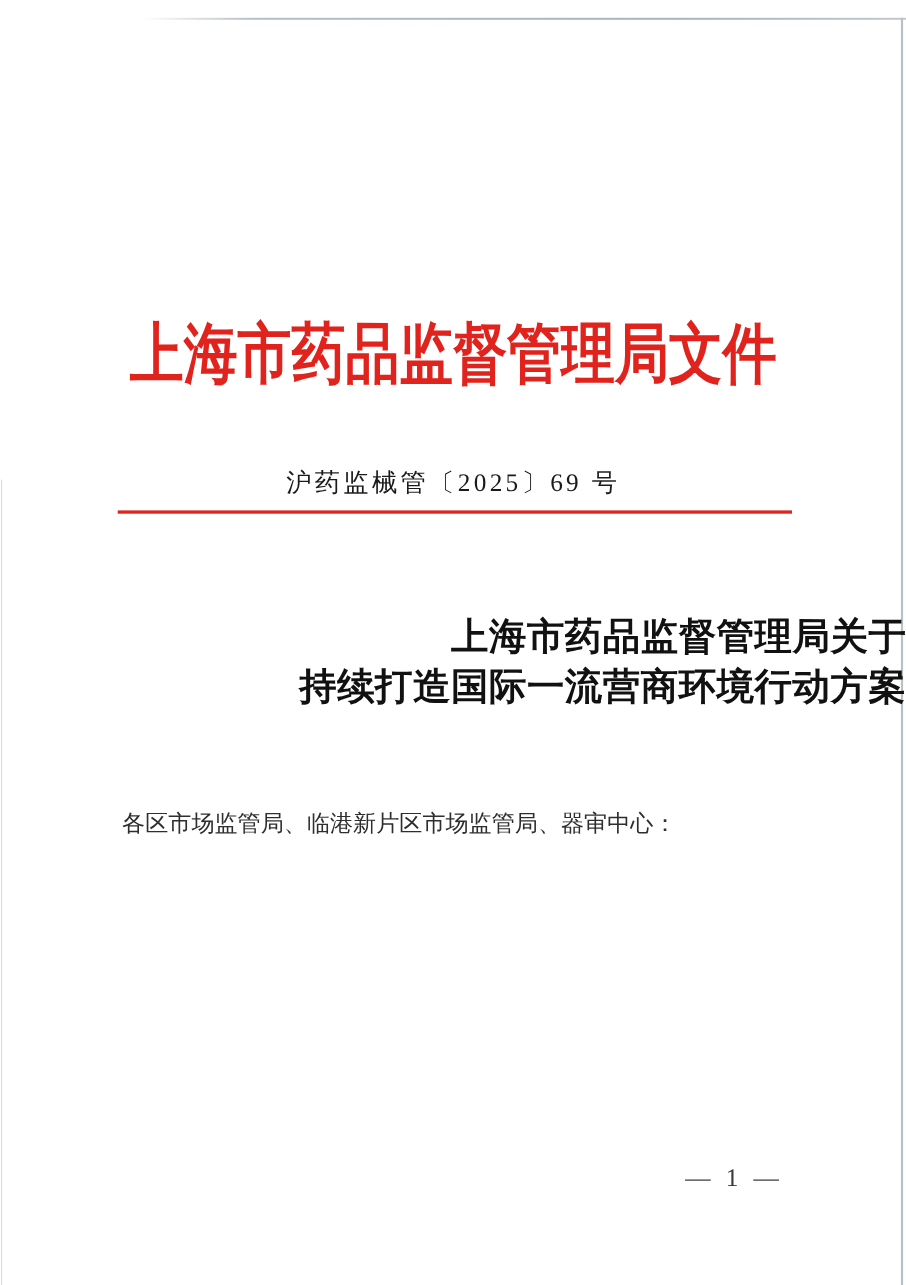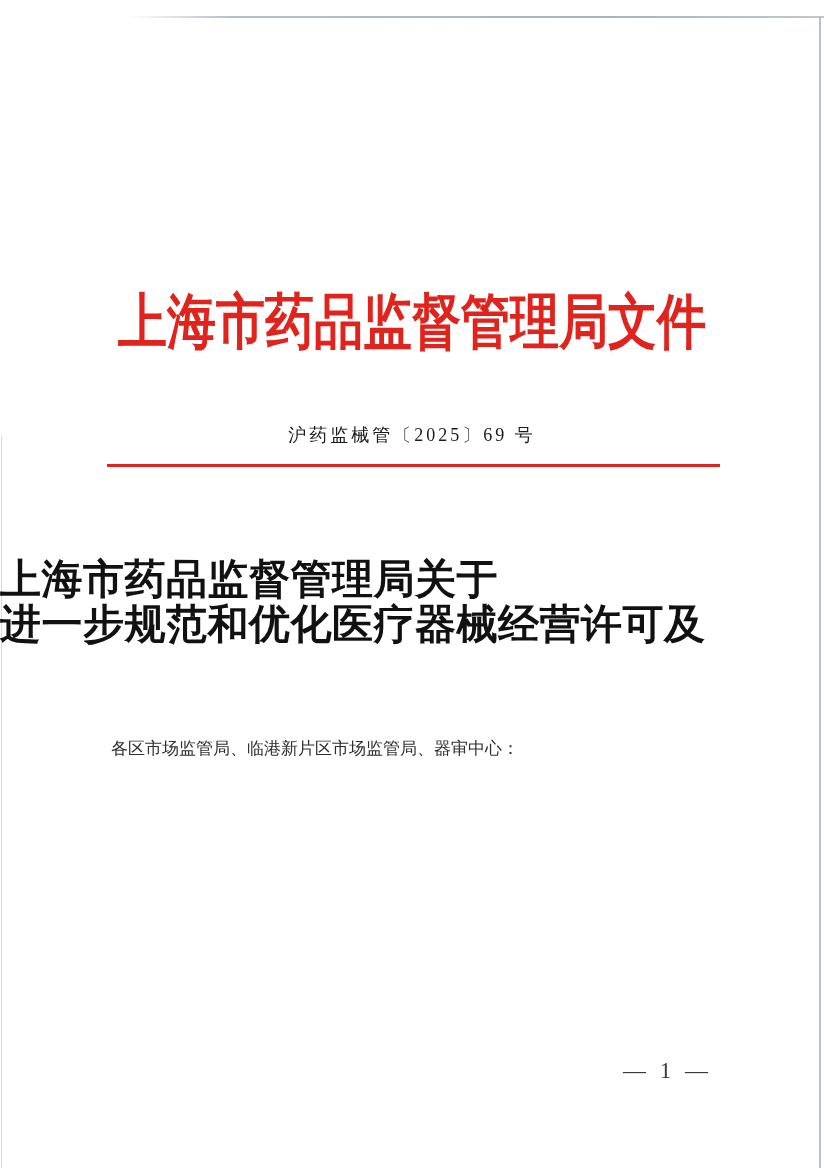--- a/index.html
+++ b/index.html
@@ -43,44 +43,44 @@
     transform: scaleY(1.22);
     transform-origin: top center;
     letter-spacing: 0px;
     white-space: nowrap;
   }
   
   .docnum {
     position: absolute; top: 407px; left: 0; width: 100%;
     text-align: center;
     color: var(--ink, #1a1a1a);
-    font-size: 18px;
+    font-size: 23px;
     letter-spacing: 3px;
     white-space: nowrap;
   }
   
   .red-rule {
     position: absolute; top: 448px; left: 107px; width: 613px; height: 3px;
     background: var(--accent, #e0241d);
   }
   
   .title-block {
     position: absolute; top: 541px; left: 0; width: 100%;
-    text-align: left;
+    text-align: right;
     color: #111111;
-    font-size: 41px;
+    font-size: 34px;
     font-weight: bold;
     line-height: 45px;
     letter-spacing: 0.5px;
   }
   
   .body-block {
     position: absolute; top: 712px; left: 111px; width: 620px;
     color: var(--body-ink, #2e2e2e);
-    font-size: 17px;
+    font-size: 21px;
     line-height: 41px;
     text-align: justify;
   }
   .body-block .salutation { text-indent: 0; }
   .body-block .para { text-indent: 2em; }
   
   .pageno {
     position: absolute; top: 1042px; right: 112px;
     color: #3a3a3a;
     font-size: 23px;
@@ -99,21 +99,21 @@
   <div class="edge-bottom"></div>
 
   <div class="masthead">上海市药品监督管理局文件</div>
 
   <div class="docnum">沪药监械管〔2025〕69 号</div>
 
   <div class="red-rule"></div>
 
   <div class="title-block">
     <div>上海市药品监督管理局关于</div>
-    <div>进一步规范和优化医疗器械经营许可及</div>
+    <div>持续打造国际一流营商环境行动方案</div>
   </div>
 
   <div class="body-block">
     <p class="salutation">各区市场监管局、临港新片区市场监管局、器审中心：</p>
   </div>
 
   <div class="pageno">— 1 —</div>
 
 </div>
 

